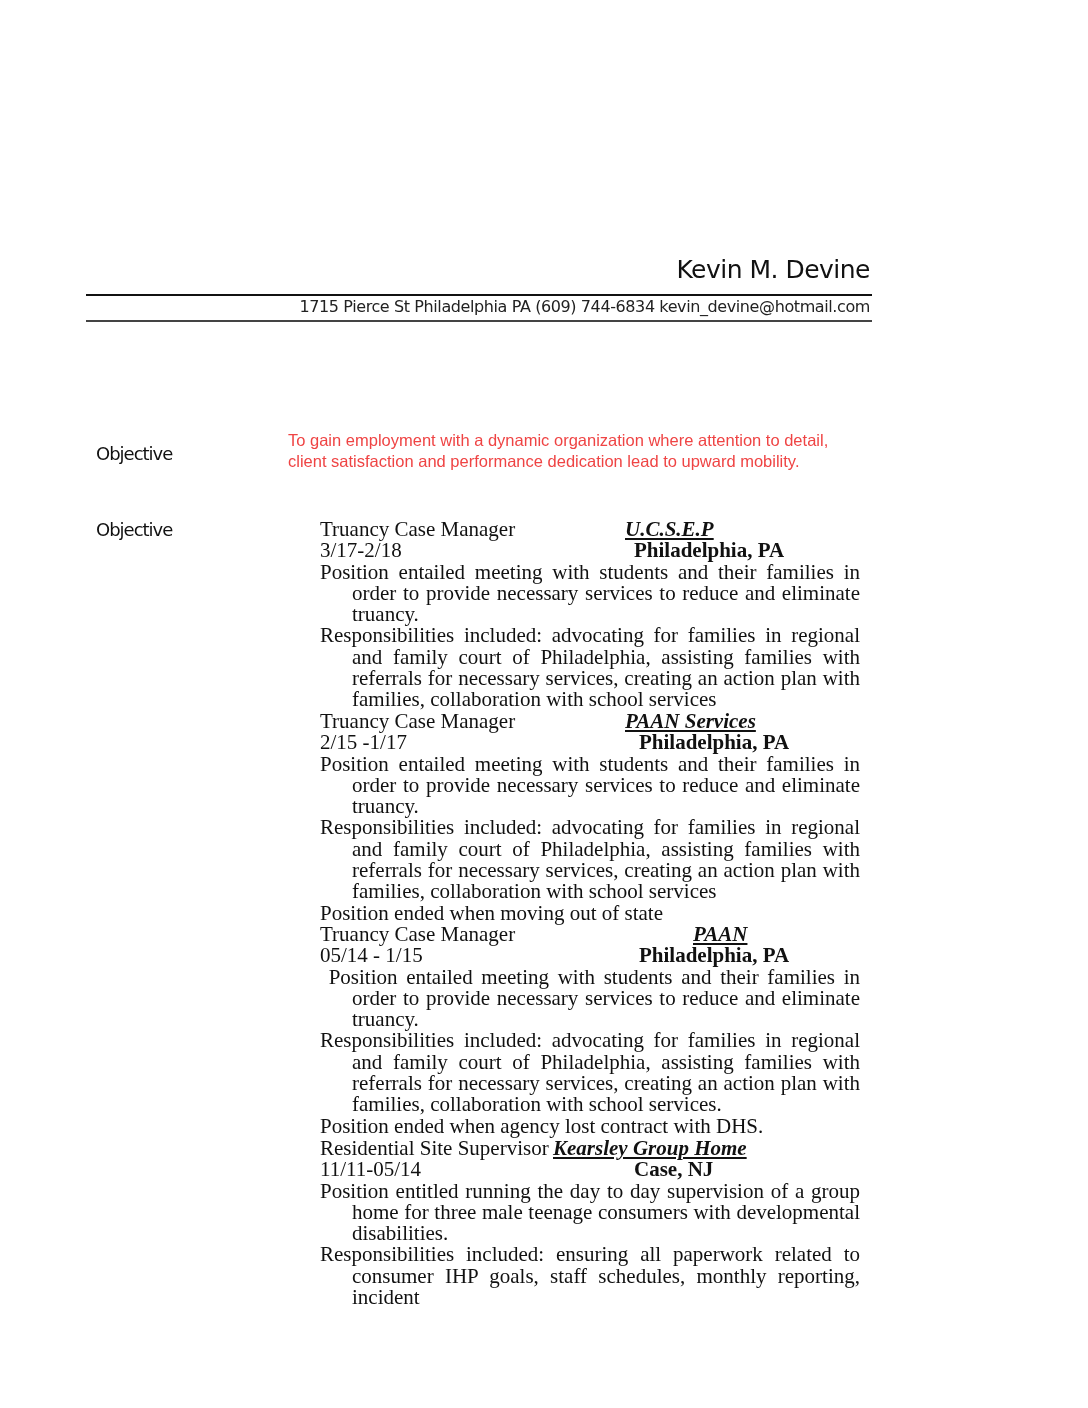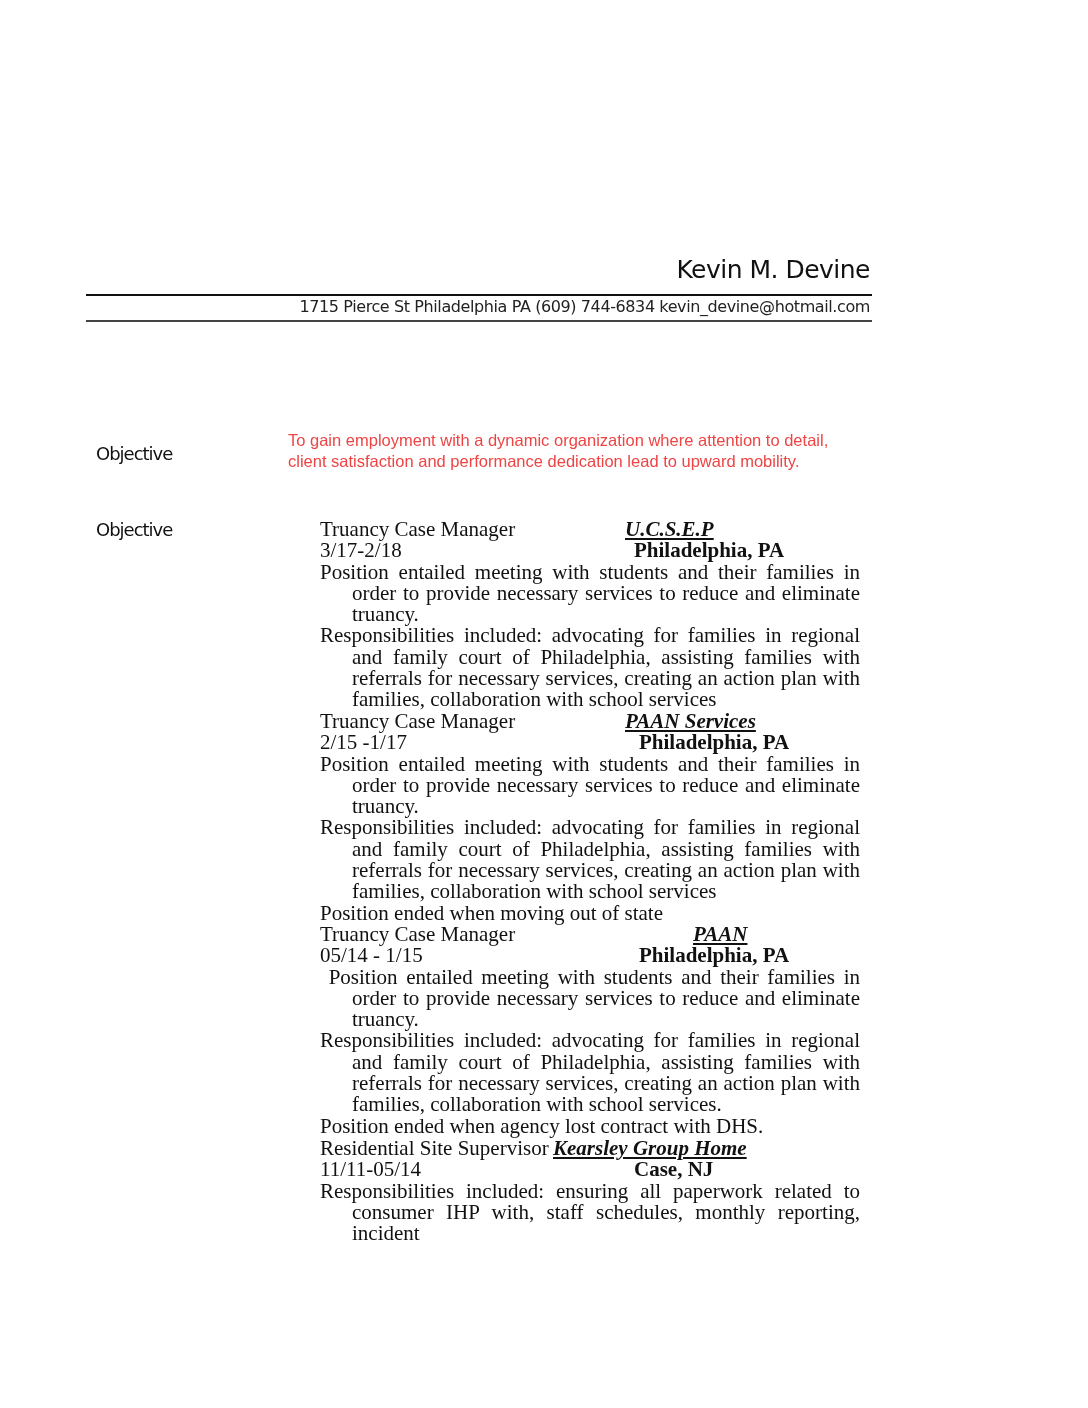--- a/index.html
+++ b/index.html
@@ -92,15 +92,16 @@
 
   <div class="job" style="top:1138px">
     <div class="job-head">
         <span class="job-title">Residential Site Supervisor</span>
         <span class="job-org" style="left:233px">Kearsley Group Home</span>
       </div>
     <div class="job-head">
         <span class="job-dates">11/11-05/14</span>
         <span class="job-loc" style="left:282px">Case, NJ</span>
       </div>
-    <div class="para">Responsibilities included: ensuring all paperwork related to consumer IHP with, staff schedules, monthly reporting, incident</div>
+    <div class="para">Position entitled running the day to day supervision of a group home for three male teenage consumers with developmental disabilities.</div>
+    <div class="para">Responsibilities included: ensuring all paperwork related to consumer IHP goals, staff schedules, monthly reporting, incident</div>
   </div>
 </div>
 
 </body></html>

